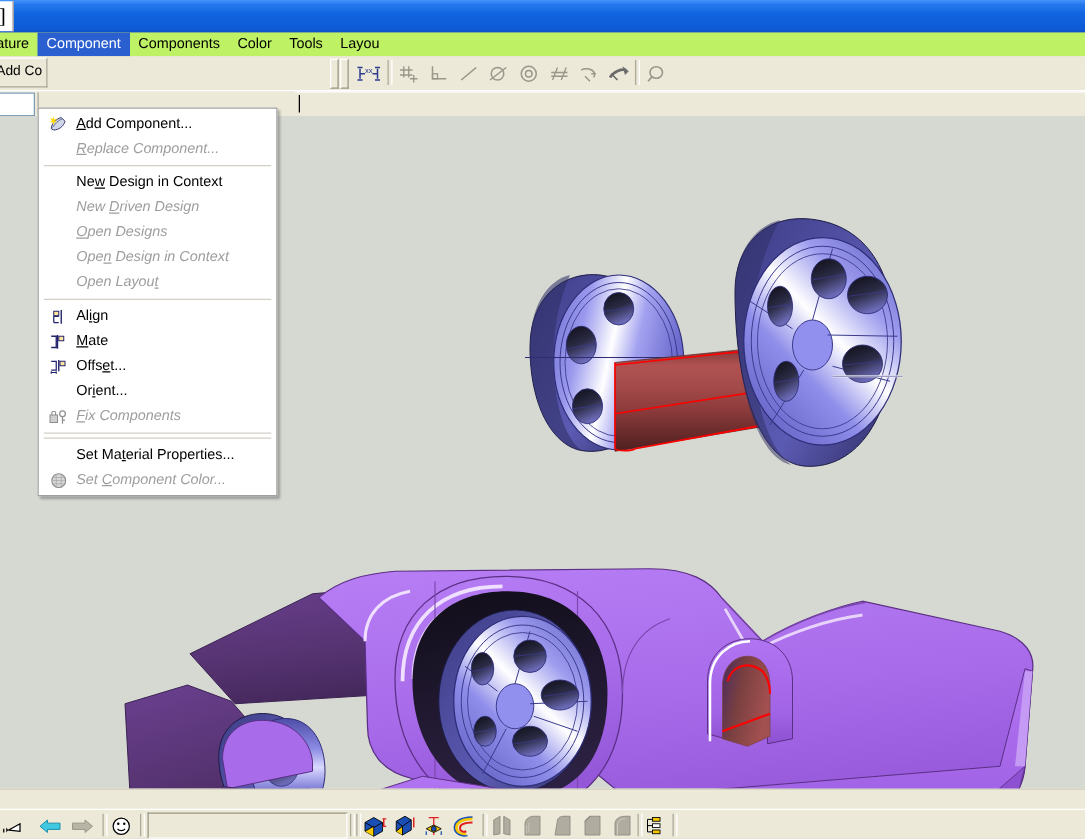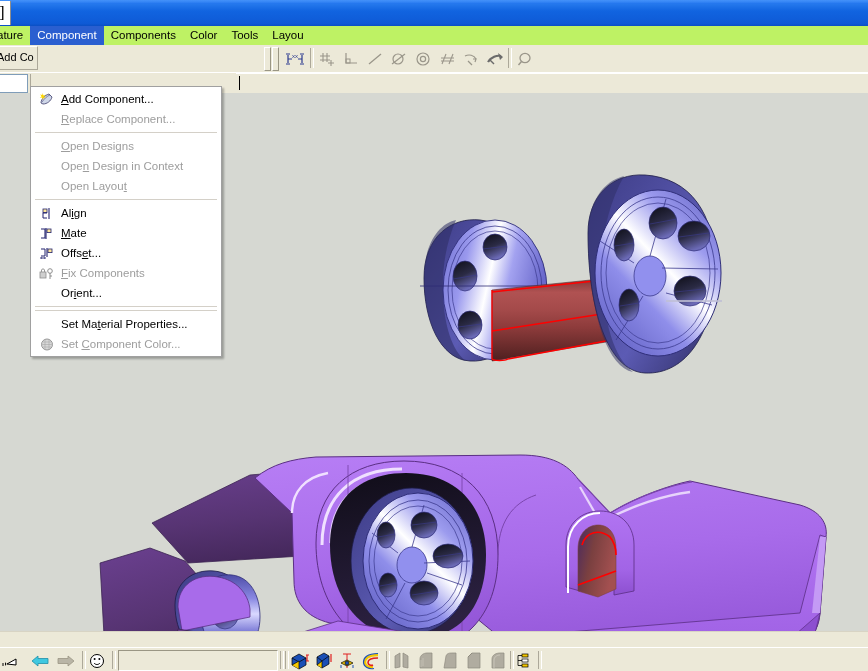--- a/index.html
+++ b/index.html
@@ -128,21 +128,21 @@
     border:1px solid #a0a0a0;
     box-shadow:2px 2px 2px rgba(0,0,0,.28);
     padding:2px 0 2px 0;
     z-index:50;
     margin-top:41px;
   }
   .dd-item{
     position:relative;height:20px;line-height:20px;
     padding-left:30px;font-size:11.5px;color:#000;white-space:nowrap;cursor:default;
   }
-  .dd-item.disabled{color:#9d9d9d;}
+  .dd-item.disabled{color:#9d9d9d;font-style:italic;}
   .dd-item .ic{
     position:absolute;left:7px;top:2px;width:17px;height:16px;
     display:flex;align-items:center;justify-content:center;
   }
   .dd-sep{height:1px;background:#d4d0c8;margin:3px 4px 3px 4px;}
   .u{text-decoration:underline;}
 </style>
 </head>
 <body>
 
@@ -484,20 +484,26 @@
         </svg>
       </span>
       <span><span class="u">A</span>dd Component...</span>
     </div>
     <div class="dd-item disabled">
       <span><span class="u">R</span>eplace Component...</span>
     </div>
 
     <div class="dd-sep"></div>
 
+    <div class="dd-item">
+      <span>Ne<span class="u">w</span> Design in Context</span>
+    </div>
+    <div class="dd-item disabled">
+      <span>New <span class="u">D</span>riven Design</span>
+    </div>
     <div class="dd-item disabled">
       <span><span class="u">O</span>pen Designs</span>
     </div>
     <div class="dd-item disabled">
       <span>Ope<span class="u">n</span> Design in Context</span>
     </div>
     <div class="dd-item disabled">
       <span>Open Layou<span class="u">t</span></span>
     </div>
 
@@ -527,34 +533,34 @@
       <span class="ic">
         <svg width="15" height="13" viewBox="0 0 15 13">
           <path d="M2 2 L6 2 L6 9 L2 9" stroke="#23236e" stroke-width="1" fill="none"></path>
           <path d="M2 11 L6 11 M2 10 L2 12 M6 10 L6 12" stroke="#23236e" stroke-width="0.9"></path>
           <path d="M8 1 L8 10" stroke="#23236e" stroke-width="1.1"></path>
           <rect x="9" y="2" width="4" height="3.6" fill="#ffe89a" stroke="#23236e" stroke-width="0.8"></rect>
         </svg>
       </span>
       <span>Offs<span class="u">e</span>t...</span>
     </div>
+    <div class="dd-item">
+      <span>Or<span class="u">i</span>ent...</span>
+    </div>
     <div class="dd-item disabled">
       <span class="ic">
         <svg width="16" height="13" viewBox="0 0 16 13">
           <rect x="1" y="5" width="6" height="6" fill="#cfcfcf" stroke="#8e8e8e" stroke-width="0.8"></rect>
           <path d="M2.5 5 L2.5 3 C2.5 1.6 5.5 1.6 5.5 3 L5.5 5" fill="none" stroke="#8e8e8e" stroke-width="0.9"></path>
           <circle cx="11" cy="4" r="2.3" fill="none" stroke="#8e8e8e" stroke-width="1"></circle>
           <path d="M11 6 L11 12 M11 9 L13 9" stroke="#8e8e8e" stroke-width="1"></path>
         </svg>
       </span>
       <span><span class="u">F</span>ix Components</span>
     </div>
-    <div class="dd-item">
-      <span>Or<span class="u">i</span>ent...</span>
-    </div>
 
     <div class="dd-sep"></div>
 
 
     <div class="dd-sep"></div>
 
     <div class="dd-item">
       <span>Set Ma<span class="u">t</span>erial Properties...</span>
     </div>
     <div class="dd-item disabled">

